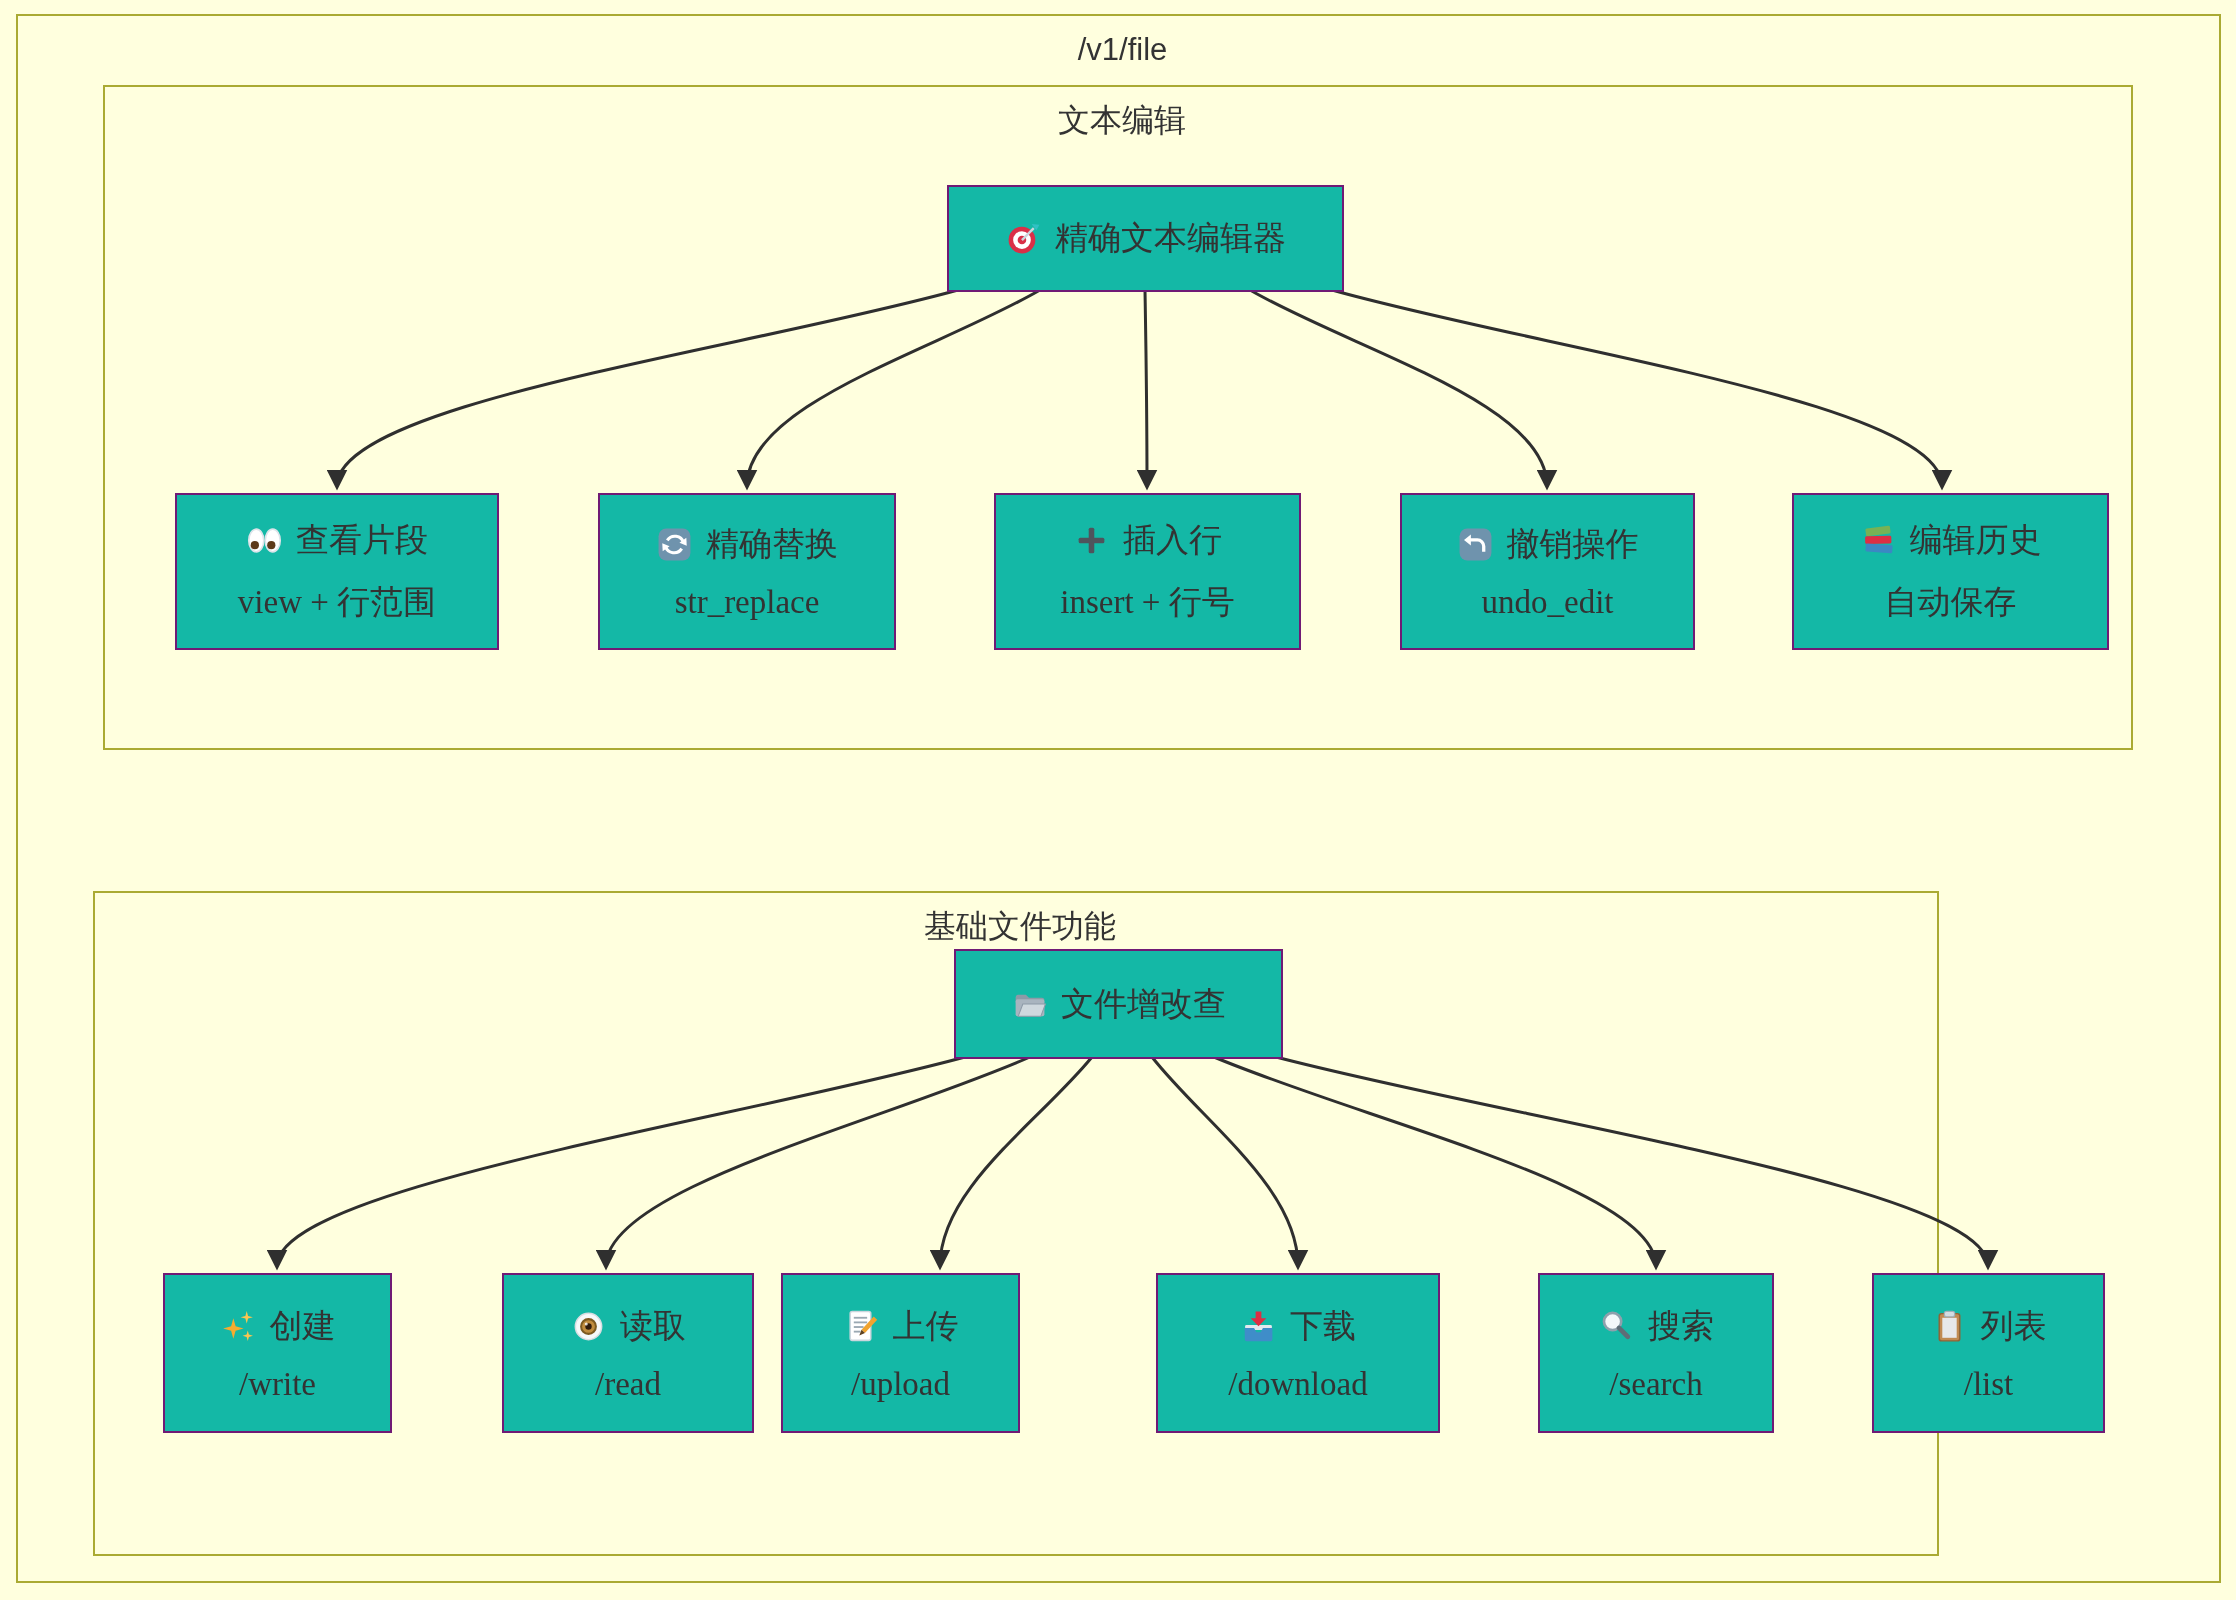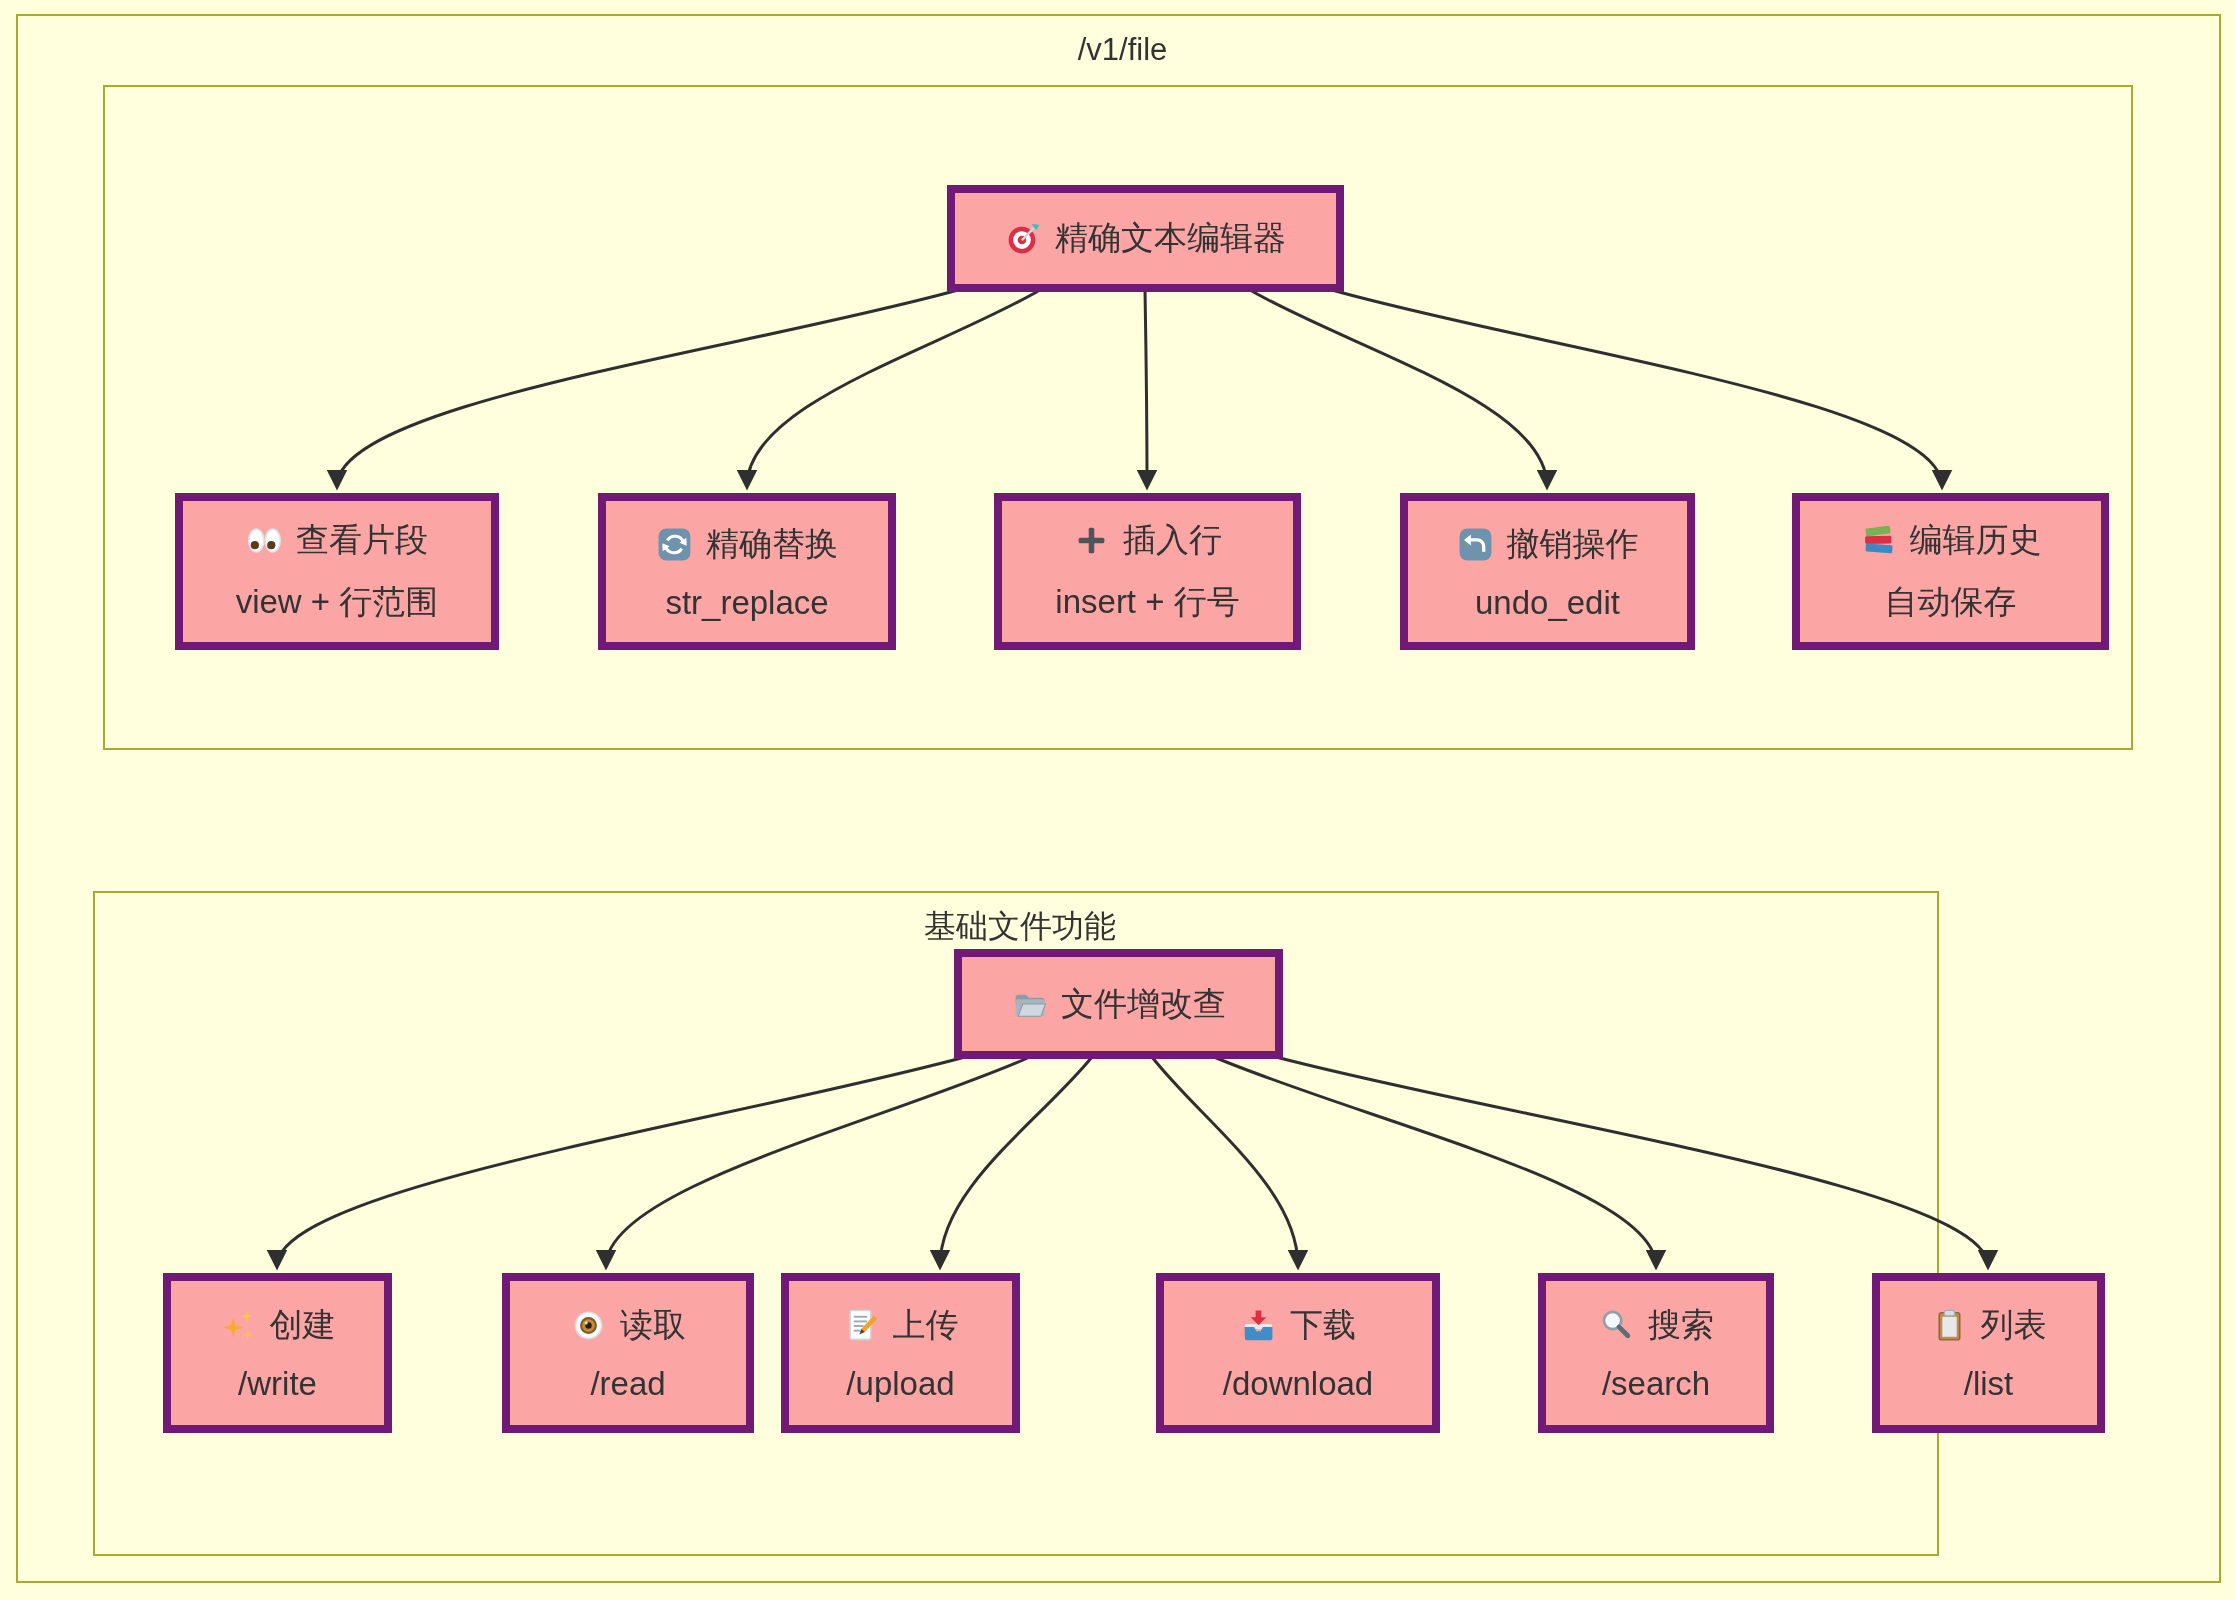--- a/index.html
+++ b/index.html
@@ -11,23 +11,23 @@
   .cluster{
     position:absolute;box-sizing:border-box;
     background:#ffffde;border:2px solid #aaaa33;
   }
   .cluster-title{
     position:absolute;left:0;right:0;text-align:center;
     font-size:32px;line-height:1.45;color:#333;margin-left:8px;
   }
   .node{
     position:absolute;box-sizing:border-box;z-index:2;
-    background:#fca5a5;border:8px solid #701a75;
+    background:#14b8a6;border:2px solid #701a75;
     display:flex;flex-direction:column;align-items:center;justify-content:center;
-    gap:17px;font-size:33px;color:#333;
+    gap:17px;font-size:33px;color:#333;font-family:Liberation Serif, serif;
   }
   .nline{display:flex;align-items:center;gap:13px;white-space:nowrap}
   .sub{white-space:nowrap}
   svg.icon{width:37px;height:37px;flex:0 0 auto}
   #edges{position:absolute;left:0;top:0;z-index:1}
 </style>
 </head>
 <body>
 
 <svg id="edges" width="2236" height="1600">
@@ -51,20 +51,21 @@
     <path d="M1214 1057 C1369 1122 1656 1188 1656 1266" marker-end="url(#arrow)"></path>
     <path d="M1276 1057 C1525 1122 1988 1188 1988 1266" marker-end="url(#arrow)"></path>
   </g>
 </svg>
 
 <div class="cluster" style="left:16px;top:14px;width:2205px;height:1569px">
   <div class="cluster-title" style="top:12px;font-size:31px">/v1/file</div>
 </div>
 
 <div class="cluster" style="left:103px;top:85px;width:2030px;height:665px">
+  <div class="cluster-title" style="top:10px">文本编辑</div>
 </div>
 
 <div class="cluster" style="left:93px;top:891px;width:1846px;height:665px">
   <div class="cluster-title" style="top:10px">基础文件功能</div>
 </div>
 
 <div class="node" style="left:947px;top:185px;width:397px;height:107px">
   <div class="nline">
     <svg class="icon" viewBox="0 0 36 36">
       <circle cx="16.5" cy="19.5" r="13" fill="#da2f47"></circle>

